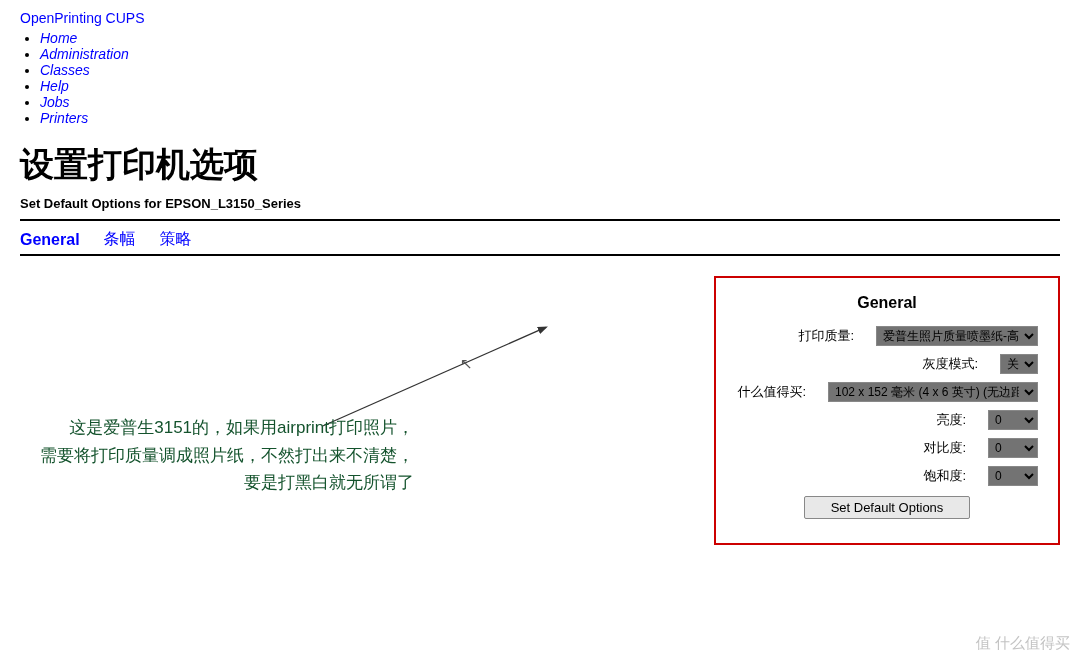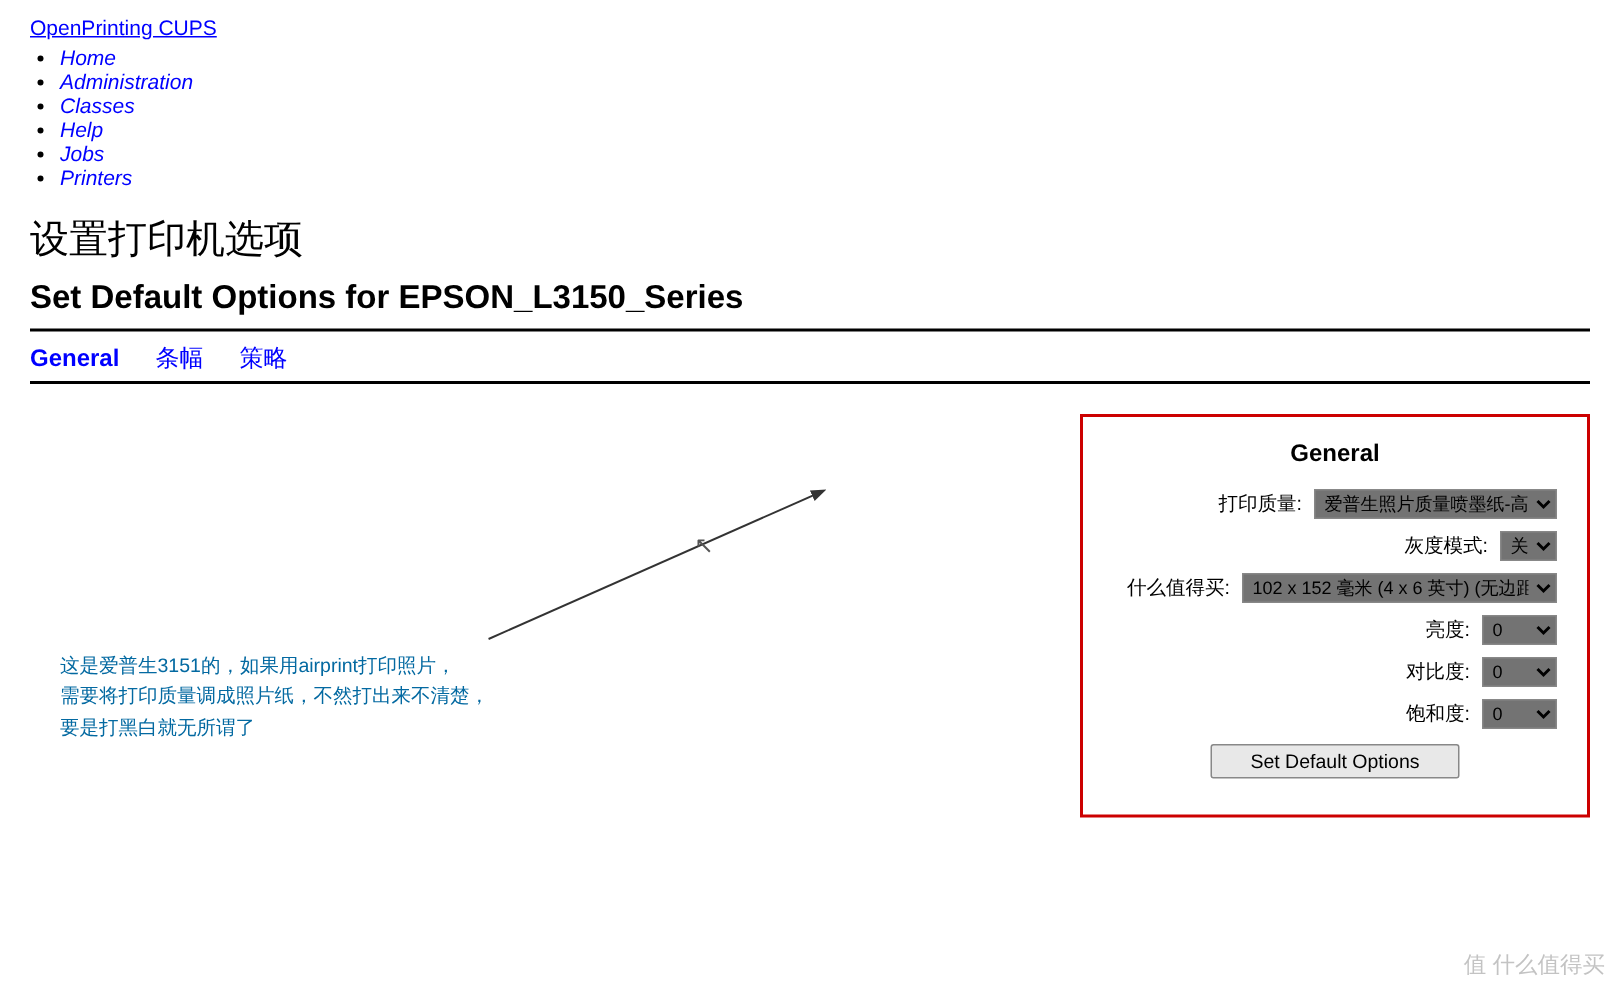--- a/index.html
+++ b/index.html
@@ -8,43 +8,42 @@
       font-size: 14px;
       background: #fff;
       color: #000;
       padding: 10px 20px;
     }
     .nav-header {
       margin-bottom: 10px;
     }
     .nav-header .site-title {
       color: #00f;
-      text-decoration: underline;
       font-size: 14px;
       cursor: pointer;
     }
     .nav-list {
       list-style: disc;
       padding-left: 20px;
       margin-top: 4px;
     }
     .nav-list li a {
       color: #00f;
       text-decoration: none;
       font-size: 14px;
       font-style: italic;
     }
     .page-title-zh {
-      font-size: 26px;
-      font-weight: normal;
+      font-size: 34px;
+      font-weight: bold;
       margin: 16px 0 8px 0;
       color: #000;
     }
     .page-title-en {
-      font-size: 22px;
+      font-size: 13px;
       font-weight: bold;
       margin-bottom: 8px;
       color: #000;
     }
     .section-divider {
       border: none;
       border-top: 2px solid #000;
       margin: 4px 0 8px 0;
     }
     .tabs-row {
@@ -79,23 +78,24 @@
     }
     .annotation-area {
       flex: 1;
       position: relative;
       min-height: 240px;
     }
     .annotation-text {
       position: absolute;
       bottom: 20px;
       left: 20px;
-      font-size: 13px;
-      color: #0369a1;
+      font-size: 17px;
+      color: #14532d;
       line-height: 1.6;
+      text-align: right;
     }
     .arrow-svg {
       position: absolute;
       top: 0;
       left: 0;
       width: 100%;
       height: 100%;
       pointer-events: none;
     }
     .options-panel {
@@ -109,21 +109,21 @@
       text-align: center;
       font-weight: bold;
       font-size: 16px;
       margin-bottom: 14px;
     }
     .options-form-row {
       display: flex;
       align-items: center;
       justify-content: flex-end;
       margin-bottom: 8px;
-      gap: 8px;
+      gap: 22px;
     }
     .options-form-row label {
       text-align: right;
       min-width: 70px;
       font-size: 13px;
       white-space: nowrap;
     }
     .options-form-row select {
       font-size: 12px;
       padding: 1px 2px;

